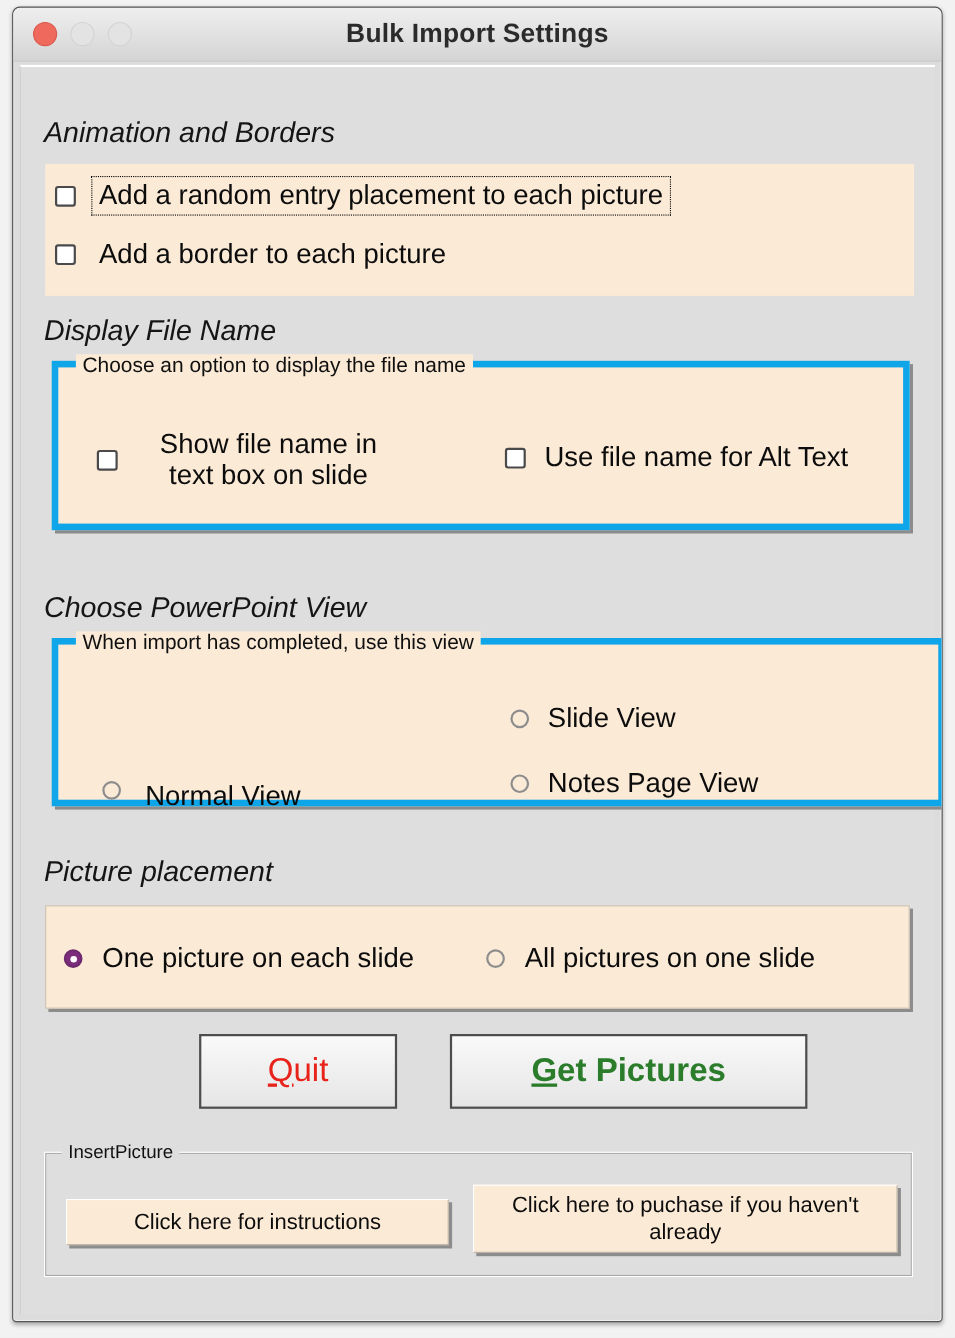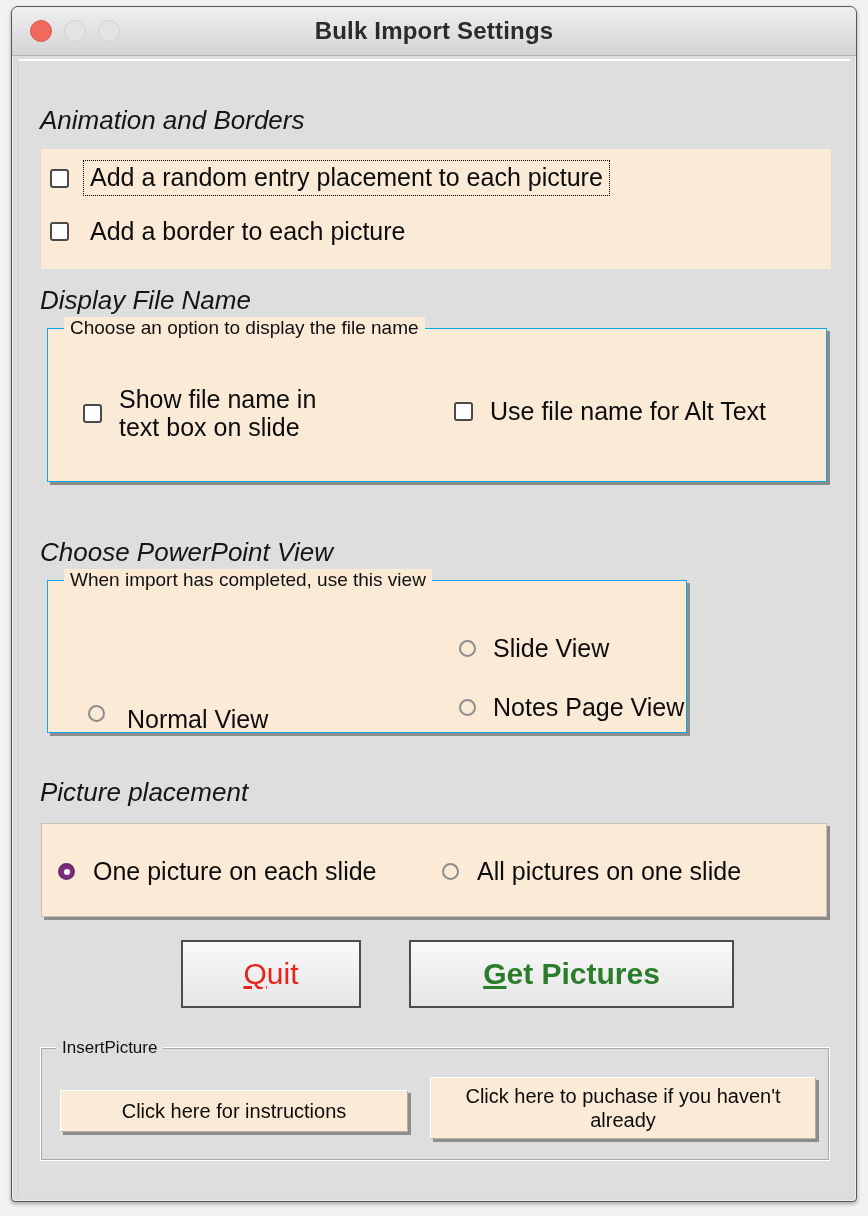--- a/index.html
+++ b/index.html
@@ -93,21 +93,21 @@
   .cream-panel.shadowed {
     box-shadow: 3px 3px 0 0 #8c8c8c;
     border: 1px solid #c9c0b4;
   }
 
   
   .groupbox {
     position: absolute;
     background: #fbead6;
     box-sizing: border-box;
-    border: 1px solid #0ea5e9;
+    border: 6px solid #0ea5e9;
     box-shadow: 3px 3px 0 0 #8c8c8c;
   }
   .groupbox-legend {
     position: absolute;
     top: -12px;
     left: 16px;
     background: #fbead6;
     padding: 0 6px;
     font-size: 19px;
     color: #101010;
@@ -236,34 +236,34 @@
     <div class="row" style="left:31px; top:156px;">
       <div class="cbox"></div>
       <div class="opt-label" style="margin-left:21px;">Add a border to each picture</div>
     </div>
 
     <div class="section-heading" style="left:21px; top:224px;">Display File Name</div>
 
     <div class="groupbox" style="left:28px; top:267px; width:780px; height:154px;">
       <div class="groupbox-legend">Choose an option to display the file name</div>
 
-      <div class="row" style="left:35px; top:56px; width:300px;">
+      <div class="row" style="left:35px; top:56px; width:300px;text-align:center;">
         <div class="cbox"></div>
         <div class="opt-label two-line" style="margin-left:17px; width:240px;">Show file name in text box on slide</div>
       </div>
 
       <div class="row" style="left:406px; top:68px;">
         <div class="cbox"></div>
         <div class="opt-label" style="margin-left:17px;">Use file name for Alt Text</div>
       </div>
     </div>
 
     <div class="section-heading" style="left:21px; top:476px;">Choose PowerPoint View</div>
 
-    <div class="groupbox" style="left:28px; top:519px; width:640px; height:153px;">
+    <div class="groupbox" style="left:28px; top:519px; width:812px; height:153px;">
       <div class="groupbox-legend">When import has completed, use this view</div>
 
 
       <div class="row" style="left:411px; top:53px;">
         <div class="radio"></div>
         <div class="opt-label" style="margin-left:17px;">Slide View</div>
       </div>
 
       <div class="row" style="left:40px; top:112px;">
         <div class="radio"></div>

